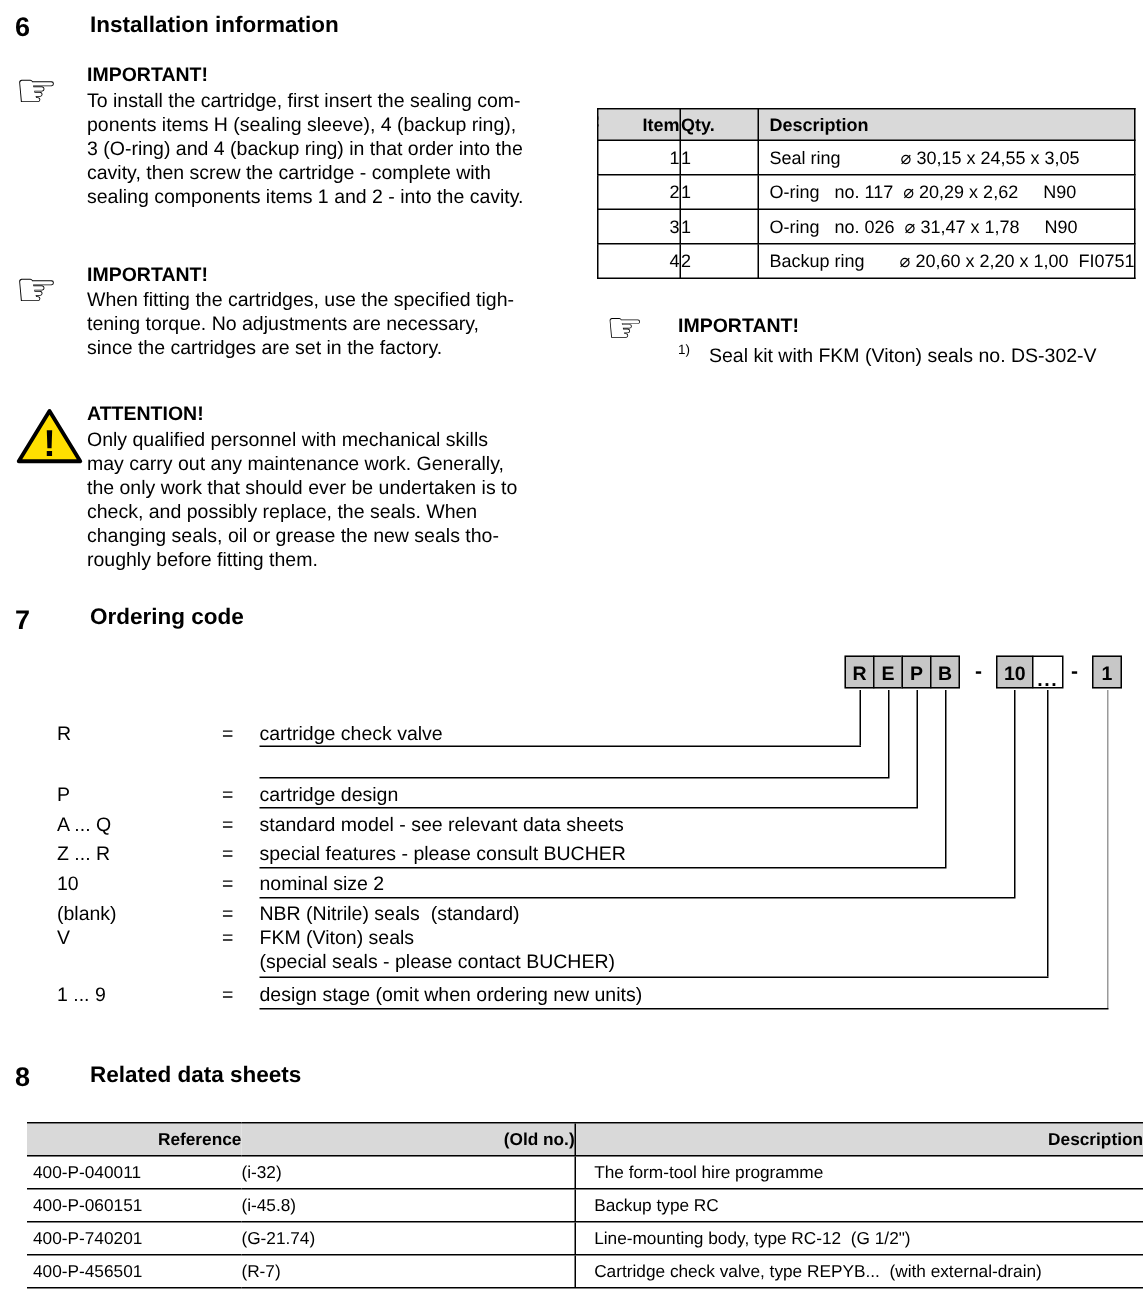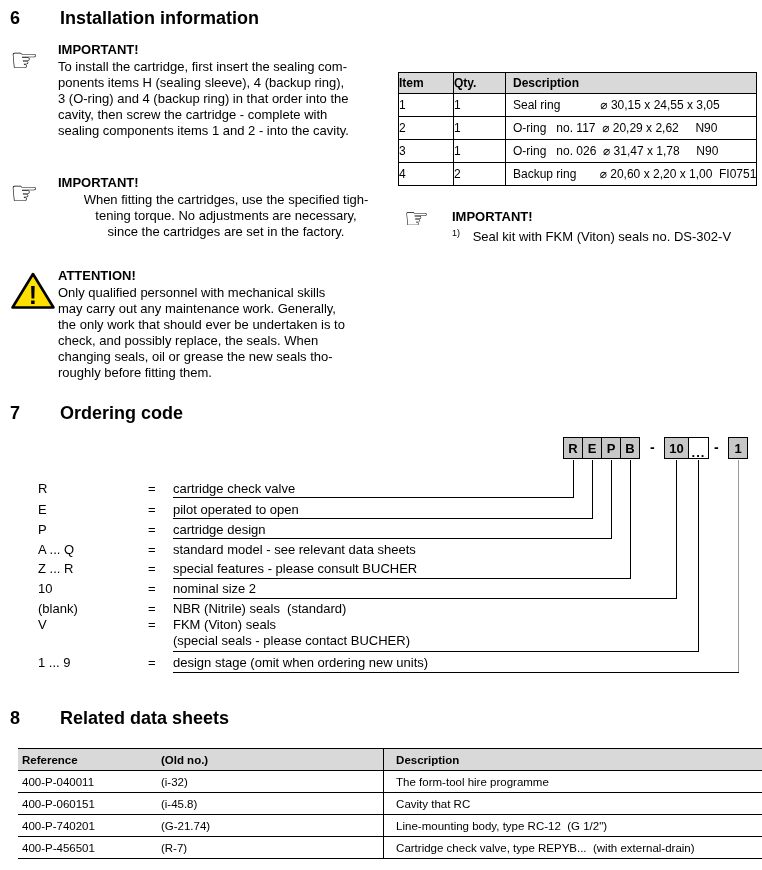--- a/index.html
+++ b/index.html
@@ -3,33 +3,33 @@
 <meta charset="utf-8">
 <style>
   html,body{margin:0;padding:0;background:#fff;}
   .page{
     position:relative;width:762px;height:870px;background:#ffffff;
     font-family:"Liberation Sans", sans-serif;color:#000;overflow:hidden;
   }
   .abs{position:absolute;}
   
   .sec-num{position:absolute;left:10px;font-size:18px;font-weight:bold;}
-  .sec-title{position:absolute;left:60px;font-size:18px;font-weight:bold;}
+  .sec-title{position:absolute;left:60px;font-size:15px;font-weight:bold;}
   
   .note-title{position:absolute;left:58px;font-size:13px;font-weight:bold;}
   .note-body{position:absolute;left:58px;width:336px;font-size:13px;line-height:16px;white-space:pre-line;}
   .manicule{position:absolute;font-size:32px;line-height:32px;}
   
   .sealkit-title{position:absolute;left:398px;top:46px;font-size:13px;font-weight:bold;margin-top:26px;}
   table{border-collapse:collapse;}
   .sealkit{position:absolute;left:398px;top:72px;}
   .sealkit td,.sealkit th{border:1px solid #000;font-size:12px;padding:0;}
   .sealkit th{background:#d9d9d9;height:20px;font-weight:bold;}
   .sealkit td{height:22px;}
-  .c-item{width:54px;text-align:left;}
+  .c-item{width:54px;text-align:right;}
   .c-qty{width:51px;text-align:left;}
   .c-desc{width:242px;text-align:left;padding-left:7px !important;white-space:pre;}
   
   .fn-title{position:absolute;left:452px;top:209px;font-size:13px;font-weight:bold;}
   .fn-line{position:absolute;left:452px;top:228px;font-size:13px;}
   .fn-marker{font-size:9px;vertical-align:super;margin-right:9px;}
   
   .codebox{position:absolute;top:437px;height:22px;box-sizing:border-box;border:1px solid #000;
     background:#c7c7c7;text-align:center;font-size:13px;font-weight:600;line-height:21px;}
   .codebox.open{background:#fff;line-height:30px;font-weight:bold;letter-spacing:1px;}
@@ -38,21 +38,21 @@
   .lrow{position:absolute;left:38px;font-size:13px;height:15px;}
   .lcode{display:inline-block;width:110px;white-space:pre;}
   .leq{display:inline-block;width:25px;}
   .ltext{white-space:pre;}
   
   .hline{position:absolute;border-top:1px solid #000;height:0;}
   .vline{position:absolute;border-left:1px solid #000;width:0;top:460px;}
   .vline.gray{border-left-color:#9a9a9a;}
   
   .related{position:absolute;left:18px;top:748px;}
-  .related th{background:#d9d9d9;height:21px;font-size:11.5px;font-weight:bold;text-align:left;
+  .related th{background:#d9d9d9;height:21px;font-size:11.5px;font-weight:bold;text-align:right;
     border-top:1px solid #000;border-bottom:1px solid #000;padding:0;}
   .related td{height:21px;font-size:11.5px;border-bottom:1px solid #000;padding:0;white-space:pre;}
   .r-ref{width:140px;padding-left:4px !important;}
   .r-old{width:225px;}
   .r-desc{width:367px;border-left:1px solid #000;padding-left:12px !important;}
   .attn-svg{position:absolute;left:10px;top:271px;}
 </style>
 </head>
 <body>
 
@@ -64,21 +64,21 @@
   <span class="manicule abs" style="left:10px;top:44px;">☞</span>
   <span class="note-title" style="top:42px;">IMPORTANT!</span>
   <div class="note-body" style="top:59px;">To install the cartridge, first insert the sealing com-
 ponents items H (sealing sleeve), 4 (backup ring),
 3 (O-ring) and 4 (backup ring) in that order into the
 cavity, then screw the cartridge - complete with
 sealing components items 1 and 2 - into the cavity.</div>
 
   <span class="manicule abs" style="left:10px;top:177px;">☞</span>
   <span class="note-title" style="top:175px;">IMPORTANT!</span>
-  <div class="note-body" style="top:192px;text-align:center;">When fitting the cartridges, use the specified tigh-
+  <div class="note-body" style="top:192px;">When fitting the cartridges, use the specified tigh-
 tening torque. No adjustments are necessary,
 since the cartridges are set in the factory.</div>
 
   <svg class="attn-svg" width="46" height="40" viewBox="0 0 46 40">
     <path d="M23 3 L43.5 36.5 L2.5 36.5 Z" fill="#ffdf00" stroke="#000" stroke-width="2.6" stroke-linejoin="round"></path>
     <text x="23" y="33" text-anchor="middle" font-size="25" font-weight="bold" font-family="Liberation Sans, sans-serif">!</text>
   </svg>
   <span class="note-title" style="top:268px;">ATTENTION!</span>
   <div class="note-body" style="top:285px;">Only qualified personnel with mechanical skills
 may carry out any maintenance work. Generally,
@@ -154,23 +154,20 @@
   <div class="hline" style="left:173px;top:518px;width:420px;"></div>
   <div class="hline" style="left:173px;top:538px;width:439px;"></div>
   <div class="hline" style="left:173px;top:578px;width:458px;"></div>
   <div class="hline" style="left:173px;top:598px;width:504px;"></div>
   <div class="hline" style="left:173px;top:651px;width:526px;"></div>
   <div class="hline" style="left:173px;top:672px;width:566px;"></div>
 
   <div class="lrow" style="top:481px;">
     <span class="lcode">R</span><span class="leq">=</span><span class="ltext">cartridge check valve</span>
   </div>
-  <div class="lrow" style="top:502px;">
-    <span class="lcode">E</span><span class="leq">=</span><span class="ltext">pilot operated to open</span>
-  </div>
   <div class="lrow" style="top:522px;">
     <span class="lcode">P</span><span class="leq">=</span><span class="ltext">cartridge design</span>
   </div>
   <div class="lrow" style="top:561px;">
     <span class="lcode">Z ... R</span><span class="leq">=</span><span class="ltext">special features - please consult BUCHER</span>
   </div>
   <div class="lrow" style="top:542px;">
     <span class="lcode">A ... Q</span><span class="leq">=</span><span class="ltext">standard model - see relevant data sheets</span>
   </div>
   <div class="lrow" style="top:581px;">
@@ -200,21 +197,21 @@
       <th class="r-desc">Description</th>
     </tr>
     <tr>
       <td class="r-ref">400-P-040011</td>
       <td class="r-old">(i-32)</td>
       <td class="r-desc">The form-tool hire programme</td>
     </tr>
     <tr>
       <td class="r-ref">400-P-060151</td>
       <td class="r-old">(i-45.8)</td>
-      <td class="r-desc">Cavity that RC</td>
+      <td class="r-desc">Backup type RC</td>
     </tr>
     <tr>
       <td class="r-ref">400-P-740201</td>
       <td class="r-old">(G-21.74)</td>
       <td class="r-desc">Line-mounting body, type RC-12  (G 1/2")</td>
     </tr>
     <tr>
       <td class="r-ref">400-P-456501</td>
       <td class="r-old">(R-7)</td>
       <td class="r-desc">Cartridge check valve, type REPYB...  (with external-drain)</td>

